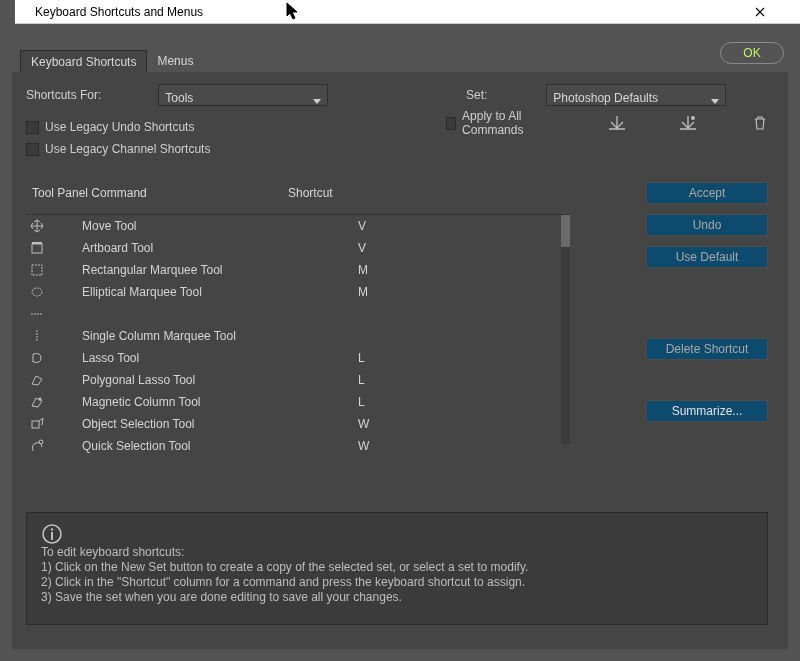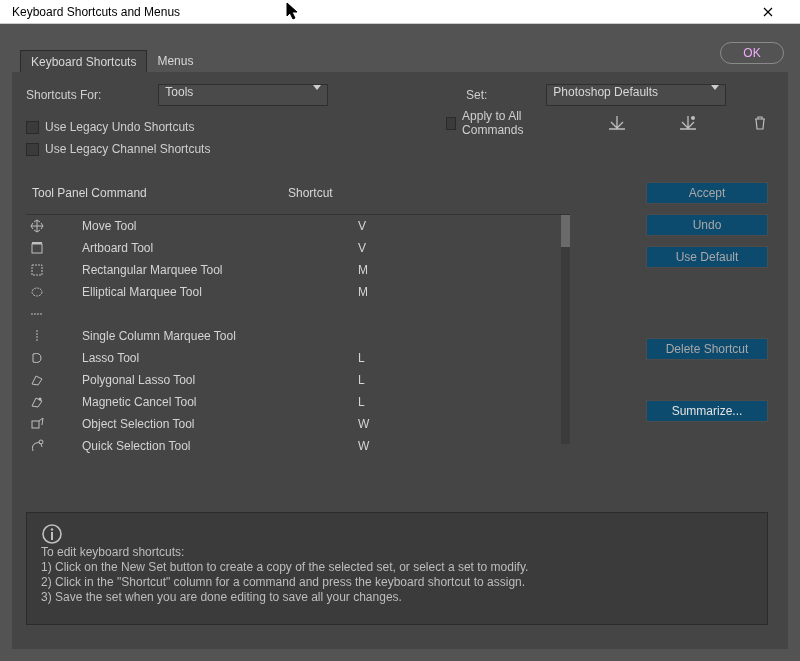--- a/index.html
+++ b/index.html
@@ -1,31 +1,31 @@
 <!DOCTYPE html>
 <html><head>
 <meta charset="utf-8">
 <style>
 * { box-sizing: border-box; margin: 0; padding: 0; font-family: "Segoe UI", Tahoma, sans-serif; font-size: 12px; }
 body { background: #535353; width: 800px; height: 661px; overflow: hidden; }
-.titlebar { background: #fff; height: 24px; display: flex; align-items: center; padding: 0 12px; justify-content: space-between; border-bottom: 1px solid #ccc; }
+.titlebar { background: #fff; height: 24px; display: flex; align-items: center; padding: 0 20px; justify-content: space-between; border-bottom: 1px solid #ccc; margin-left: 15px; }
 .titlebar-title { color: #000; }
 .titlebar-close { width: 40px; height: 22px; display:flex; align-items:center; justify-content:center; }
 .titlebar-close svg { width: 10px; height: 10px; }
 .cursor { position: absolute; left: 286px; top: 2px; pointer-events:none; }
 .dialog-body { position:relative; background: #535353; height: calc(100% - 24px); }
 .right-buttons { position:absolute; top: 18px; right: 16px; width: 64px; }
-.pill-btn { display:flex; align-items:center; justify-content:center; border:1px solid #8a8a8a; color:#f0abfc; height:22px; border-radius: 11px; margin-bottom:8px; background:#535353; }
+.pill-btn { display:flex; align-items:center; justify-content:center; border:1px solid #8a8a8a; color:#bef264; height:22px; border-radius: 11px; margin-bottom:8px; background:#535353; }
 .tabs { position:absolute; top:26px; left:20px; display:flex; }
 .tab { padding: 4px 10px 6px; color:#d8d8d8; cursor:default; }
 .tab.active { background: #454545; border-top:1px solid #2b2b2b; border-left:1px solid #2b2b2b; border-right:1px solid #2b2b2b; }
 .panel-dark { position:absolute; top:48px; left:12px; right:12px; bottom:12px; background:#454545; }
 .row { position:absolute; display:flex; align-items:center;gap:47px; }
 .label { color:#cfcfcf; }
-.dropdown { background:#4a4a4a; border:1px solid #2f2f2f; color:#d8d8d8; height:22px; display:flex; align-items:flex-start; justify-content:space-between; padding:0 6px; }
+.dropdown { background:#4a4a4a; border:1px solid #2f2f2f; color:#d8d8d8; height:22px; display:flex; align-items:flex-end; justify-content:space-between; padding:0 6px; }
 .dropdown .chev { margin-left:6px; }
 .cbx { display:flex; align-items:center; margin-top:8px; }
 .cbx-box { width:13px; height:13px; border:1px solid #2a2a2a; background:#3b3b3b; margin-right:6px; }
 .iconbtn { width:22px; height:20px; display:flex; align-items:center; justify-content:center; margin-left:8px; }
 .table-wrap { position:absolute; top:110px; left:14px; width:544px; bottom: 205px; }
 .table-head { display:flex; color:#d8d8d8; padding:4px 0 6px; }
 .col-cmd { width: 262px; padding-left: 6px; }
 .col-sc { width: 262px; }
 .rows { position:absolute; top: 32px; left:0; right:0; bottom:0; border-top: 1px solid #333;}
 .trow { display:flex; align-items:center; height:22px;gap:32px; }
@@ -212,21 +212,21 @@
             <div class="tname">Polygonal Lasso Tool</div>
             <div class="tsc">L</div>
           </div>
           <div class="trow">
             <div class="ticon">
               <svg width="14" height="14">
                 <path d="M2 11 L6 3 L12 6 L8 12 Z" stroke="#bfbfbf" fill="none"></path>
                 <circle cx="10" cy="4" r="1.5" fill="#bfbfbf"></circle>
               </svg>
             </div>
-            <div class="tname">Magnetic Cancel Tool</div>
+            <div class="tname">Magnetic Column Tool</div>
             <div class="tsc">L</div>
           </div>
           <div class="trow">
             <div class="ticon">
               <svg width="14" height="14">
                 <rect x="2" y="4" width="7" height="7" stroke="#bfbfbf" fill="none"></rect>
                 <path d="M9 4 L13 1 L12 8" stroke="#bfbfbf" fill="none"></path>
               </svg>
             </div>
             <div class="tname">Object Selection Tool</div>

